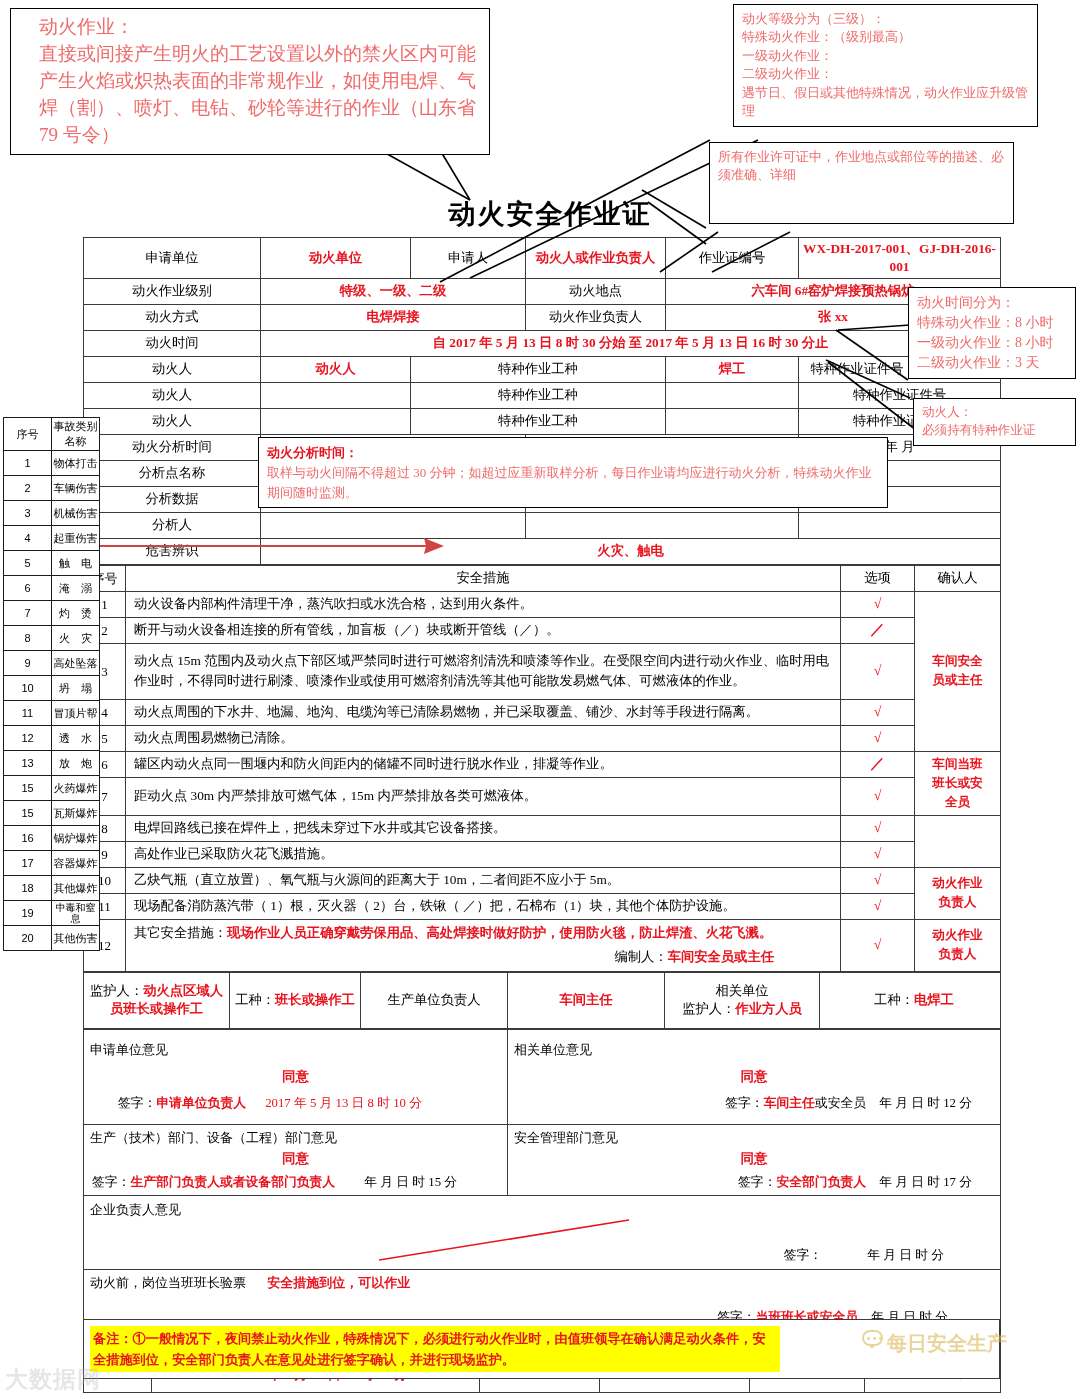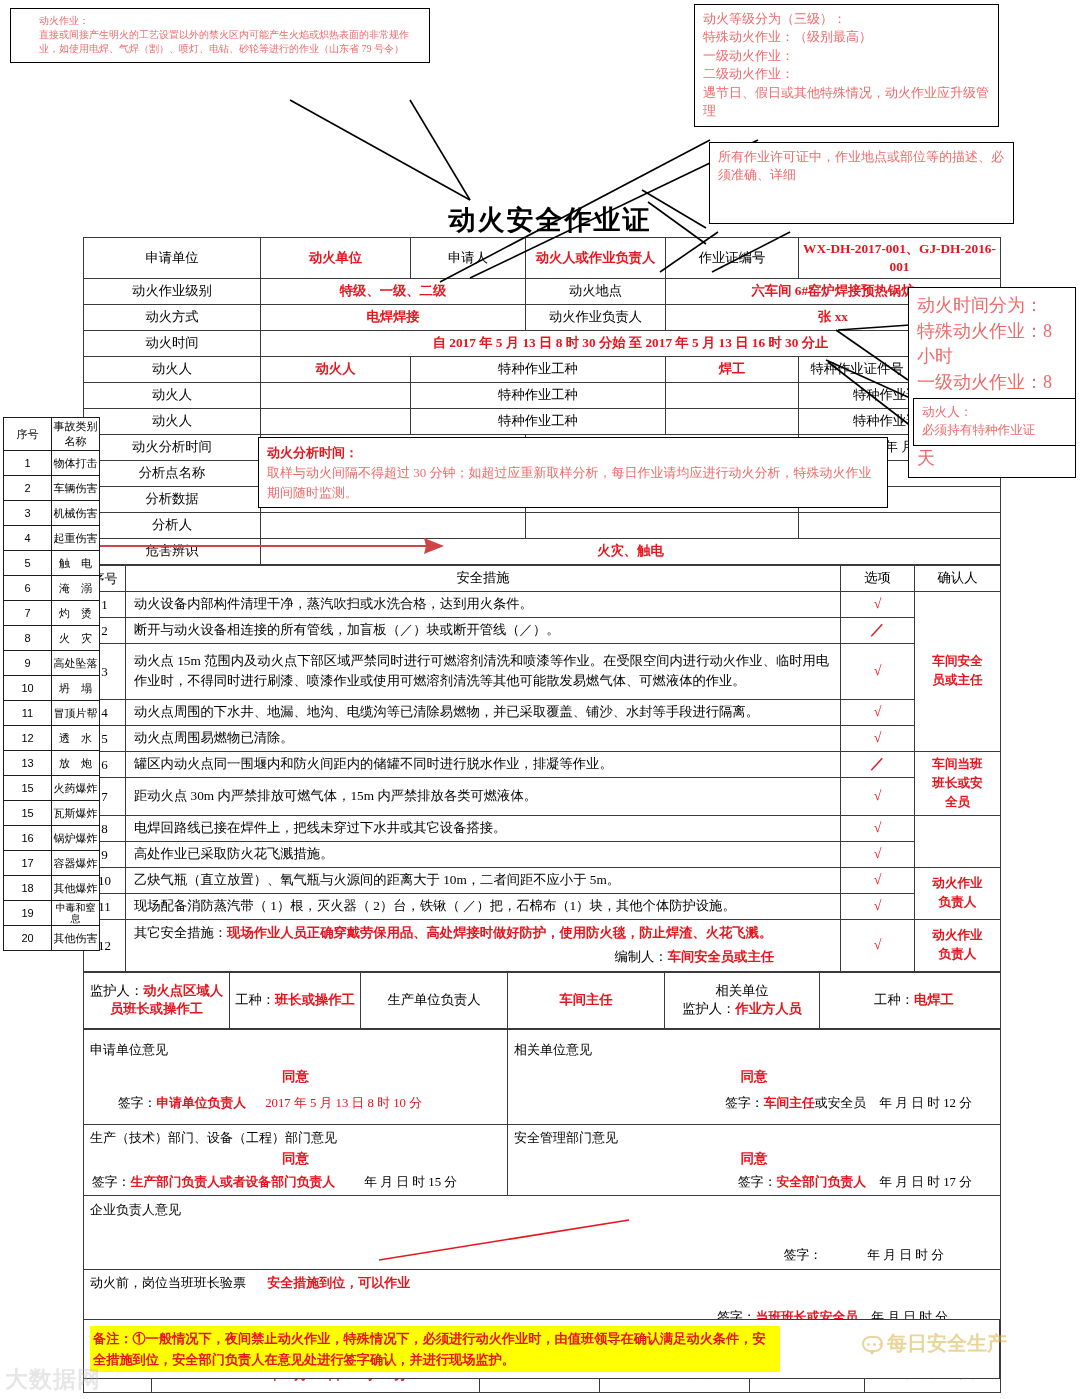--- a/index.html
+++ b/index.html
@@ -24,21 +24,21 @@
     padding:5px 8px;
     line-height:1.42;
     z-index:30;
   }
   .callout .hl { color:#e8141e; font-weight:bold; }
   .callout-line { position:absolute; z-index:25; }
 
   
   #doc-title {
     position:absolute;
-    left:0; top:202px; width:1080px;
+    left:0; top:196px; width:1080px;
     text-align:center;
     font-size:27px; font-weight:bold;
     letter-spacing:2px;
     font-family:"Liberation Sans","DejaVu Sans",sans-serif;
     z-index:5;
     padding-left:20px;
   }
 
   
   #form-wrap { position:absolute; left:83px; top:237px; width:917px; z-index:10; }
@@ -116,21 +116,21 @@
   #wm-bl {
     position:absolute; left:5px; top:1364px; z-index:60;
     opacity:.35; color:#b9b9b9; font-size:23px; font-weight:bold;
     font-family:"Liberation Sans","DejaVu Sans",sans-serif;
     letter-spacing:1px; white-space:nowrap;
   }
   #wm-br {
     position:absolute; left:862px; top:1330px; z-index:60;
     opacity:.55; color:#d8b44a; font-size:20px; font-weight:bold;
     font-family:"Liberation Sans","DejaVu Sans",sans-serif;
-    white-space:nowrap; display:flex; align-items:center; gap:4px;
+    white-space:nowrap; display:flex; align-items:flex-start; gap:4px;
   }
   .wm-bubble{
     width:21px;height:16px;border:2px solid #d8b44a;border-radius:9px;
     display:inline-block;position:relative;
   }
   .wm-bubble:after{
     content:"";position:absolute;left:4px;bottom:-5px;width:0;height:0;
     border-left:4px solid transparent;border-right:4px solid transparent;
     border-top:5px solid #d8b44a;
   }
@@ -147,38 +147,38 @@
   <line x1="706" y1="228" x2="642" y2="190" stroke="#000" stroke-width="1.6"></line>
   <line x1="706" y1="244" x2="648" y2="202" stroke="#000" stroke-width="1.6"></line>
   <line x1="718" y1="232" x2="660" y2="272" stroke="#000" stroke-width="1.6"></line>
   <line x1="790" y1="232" x2="712" y2="272" stroke="#000" stroke-width="1.6"></line>
   <line x1="910" y1="325" x2="838" y2="330" stroke="#000" stroke-width="1.6"></line>
   <line x1="908" y1="380" x2="836" y2="330" stroke="#000" stroke-width="1.6"></line>
   <line x1="910" y1="398" x2="826" y2="360" stroke="#000" stroke-width="1.6"></line>
   <line x1="916" y1="430" x2="828" y2="362" stroke="#000" stroke-width="1.6"></line>
 </svg>
 
-<div class="callout" style="left:10px; top:8px; width:420px; font-size:10px;padding-left:28px;">
+<div class="callout" style="left:10px; top:8px; width:480px; font-size:19px;padding-left:28px;">
   <div>动火作业：</div>
   <div>直接或间接产生明火的工艺设置以外的禁火区内可能产生火焰或炽热表面的非常规作业，如使用电焊、气焊（割）、喷灯、电钻、砂轮等进行的作业（山东省 79 号令）</div>
 </div>
 
-<div class="callout" style="left:694px; top:4px; width:305px; font-size:13px;">
+<div class="callout" style="left:733px; top:4px; width:305px; font-size:13px;">
   <div>动火等级分为（三级）：</div>
   <div>特殊动火作业：（级别最高）</div>
   <div>一级动火作业：</div>
   <div>二级动火作业：</div>
   <div>遇节日、假日或其他特殊情况，动火作业应升级管理</div>
 </div>
 
 <div class="callout" style="left:709px; top:142px; width:305px; height:82px; font-size:13px;">
   <div>所有作业许可证中，作业地点或部位等的描述、必须准确、详细</div>
 </div>
 
-<div class="callout" style="left:908px; top:287px; width:168px; font-size:18px;">
+<div class="callout" style="left:908px; top:287px; width:168px; font-size:14px;">
   <div>动火时间分为：</div>
   <div>特殊动火作业：8 小时</div>
   <div>一级动火作业：8 小时</div>
   <div>二级动火作业：3 天</div>
 </div>
 
 <div class="callout" style="left:913px; top:398px; width:163px; font-size:12.6px;">
   <div>动火人：</div>
   <div>必须持有特种作业证</div>
 </div>

